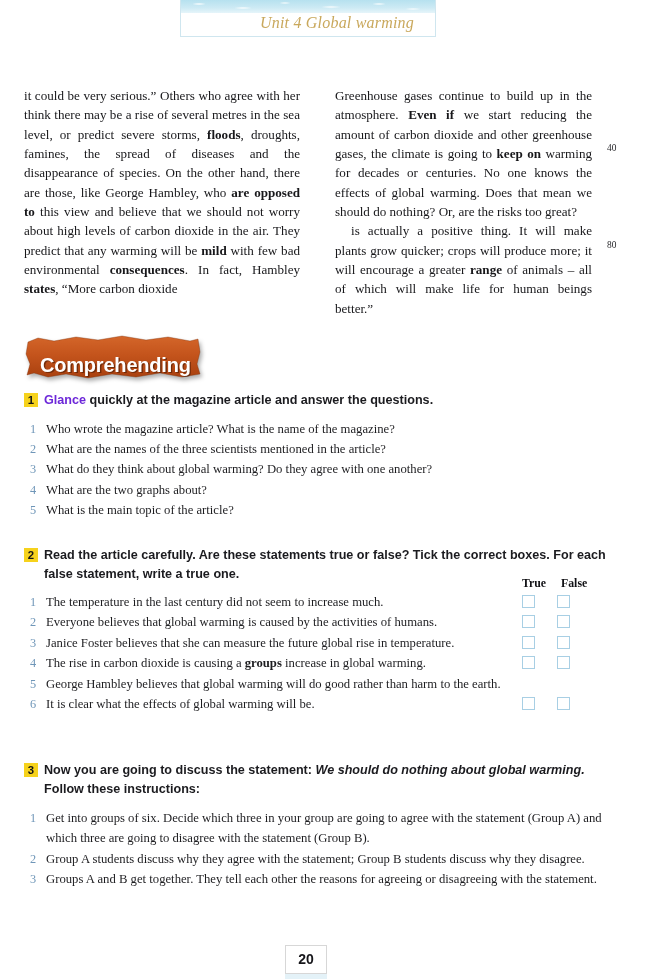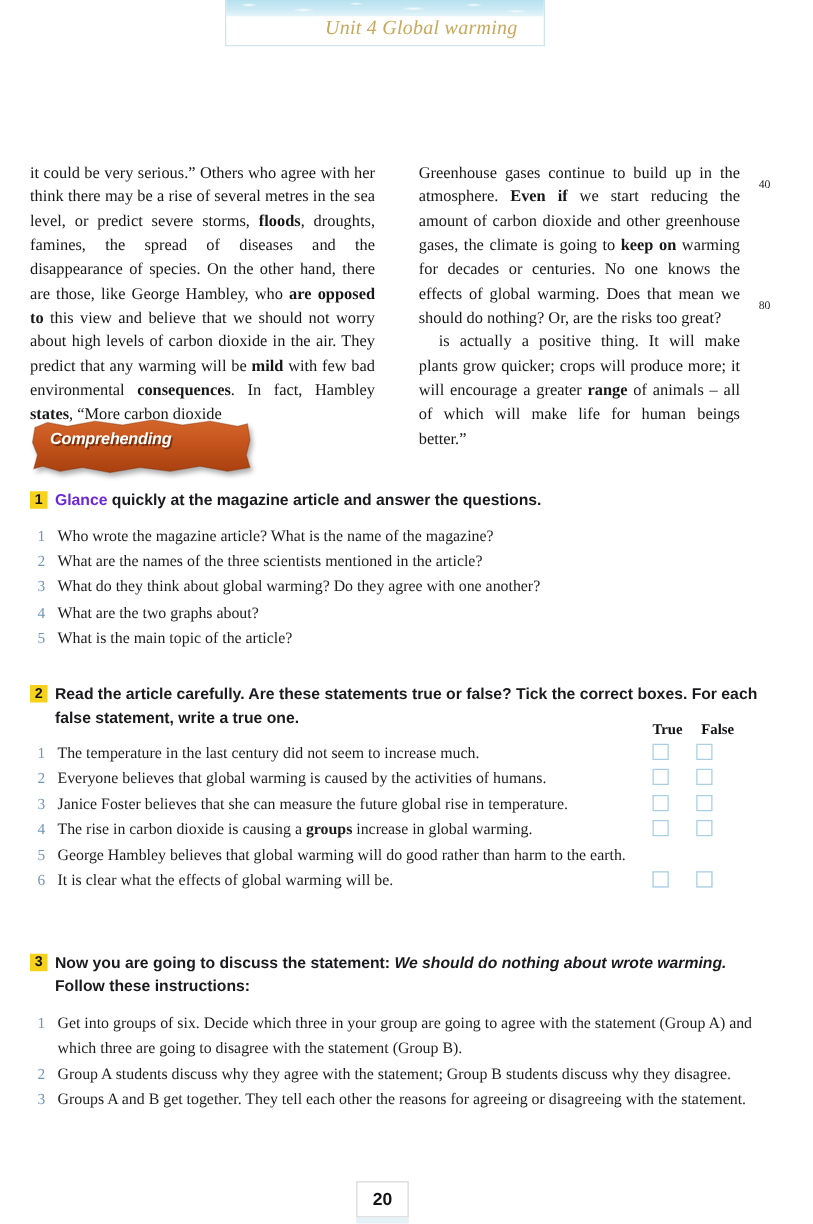--- a/index.html
+++ b/index.html
@@ -60,21 +60,20 @@
     width: 602px;
   }
   .col {
     position: absolute;
     top: 0;
     font-size: 13.1px;
     line-height: 19.35px;
     color: #17171a;
     text-align: justify;
     text-justify: inter-word;
-    margin-top: 42px;
   }
   .col-left  { left: 0;     width: 276px; }
   .col-right { left: 311px; width: 257px; }
   .col p { margin: 0; }
   .col p + p { text-indent: 16px; }
   .col b { font-weight: bold; }
 
   .linenos {
     position: absolute;
     left: 583px;
@@ -99,25 +98,24 @@
     height: 46px;
   }
   .torn {
     position: absolute;
     inset: 0;
     filter: drop-shadow(2px 3px 2px rgba(0,0,0,.32));
   }
   .comprehending-text {
     position: absolute;
     left: 16px;
-    top: 9px;
+    top: 20px;
     font-family: "Liberation Sans", sans-serif;
     font-weight: bold;
-    font-style: italic;
-    font-size: 13px;
+    font-size: 20px;
     color: #ffffff;
     letter-spacing: -.2px;
     text-shadow: 1.4px 1.4px 0 rgba(60,20,0,.55);
     white-space: nowrap;
   }
 
   
   .exercise { position: absolute; left: 24px; }
   .ex-head {
     position: relative;
@@ -369,21 +367,21 @@
         <span class="cbox t"></span>
         <span class="cbox f"></span>
       </span>
     </li>
   </ul>
 </div>
 
 <div class="exercise" id="ex3">
   <div class="ex-head">
     <span class="ex-num">3</span>
-    <span>Now you are going to discuss the statement: <span class="kw-ital">We should do nothing about wrote warming.</span> Follow these instructions:</span>
+    <span>Now you are going to discuss the statement: <span class="kw-ital">We should do nothing about global warming.</span> Follow these instructions:</span>
   </div>
   <ul class="ex-list">
     <li>
       <span class="n">1</span>
       <span>Get into groups of six. Decide which three in your group are going to agree with the statement (Group A) and which three are going to disagree with the statement (Group B).</span>
     </li>
     <li>
       <span class="n">2</span>
       <span>Group A students discuss why they agree with the statement; Group B students discuss why they disagree.</span>
     </li>

